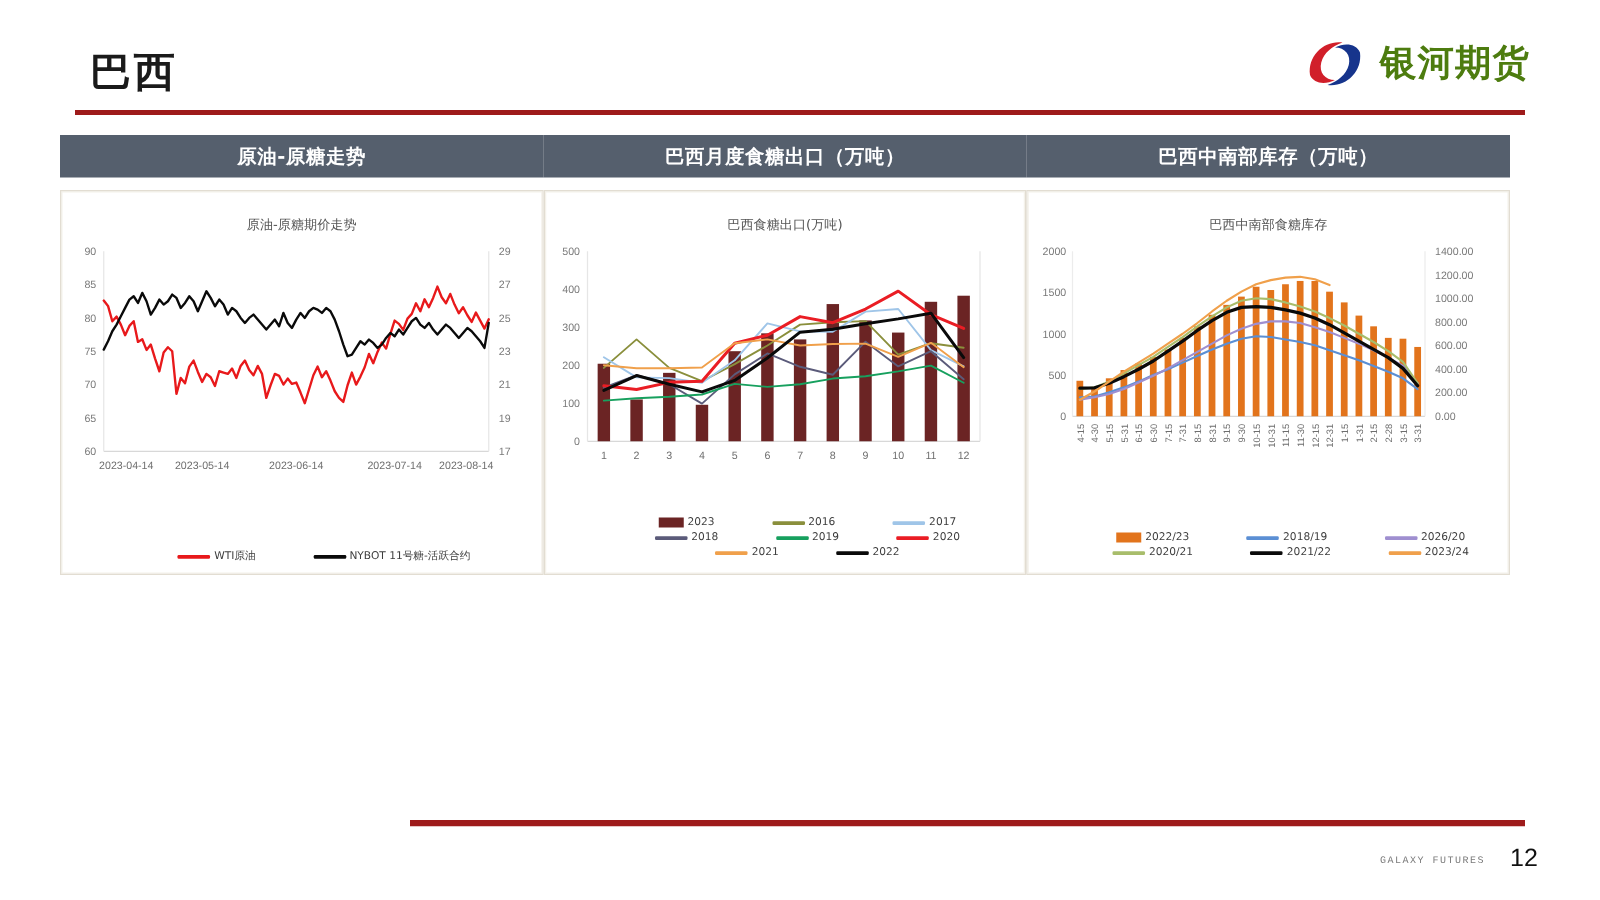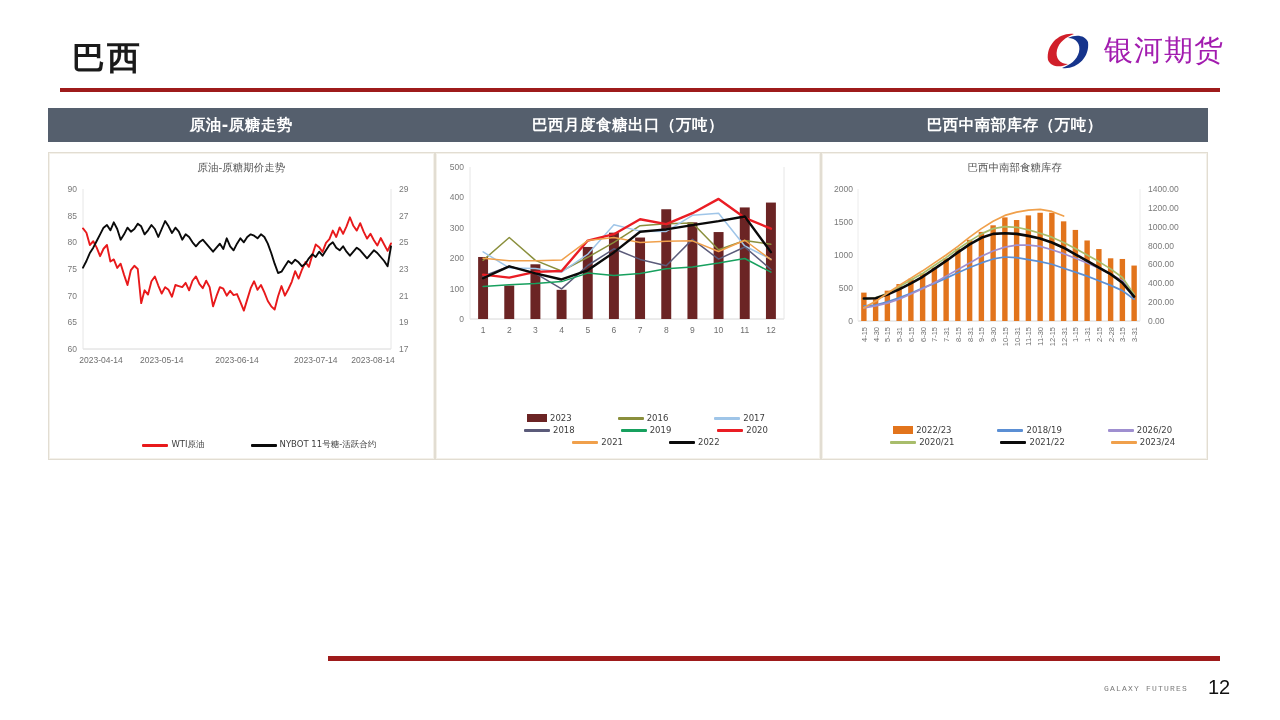--- a/index.html
+++ b/index.html
@@ -15,40 +15,40 @@
     position:absolute;left:72px;top:36px;
     font-size:33px;font-weight:bold;color:#1a1a1a;letter-spacing:2px;
     font-family:"DejaVu Sans","Liberation Sans",sans-serif;
   }
   .title-rule{
     position:absolute;left:60px;top:88px;width:1160px;height:4px;background:#9e1b1b;
   }
   .logo{position:absolute;right:56px;top:30px;display:flex;align-items:center;gap:12px;}
   .logo-mark{width:48px;height:42px;position:relative;}
   .logo-text{
-    font-size:29px;font-weight:normal;color:#a21caf;letter-spacing:1px;
+    font-size:29px;font-weight:bold;color:#4d7c0f;letter-spacing:1px;
     font-family:"DejaVu Sans","Liberation Sans",sans-serif;
   }
 
   
   .panels{position:absolute;left:48px;top:108px;width:1208px;display:flex;}
   .panel{width:calc((1208px - 48px)/3);}
   .panel-head{
     height:34px;background:#555f6d;color:#fff;
     display:flex;align-items:center;justify-content:center;
     font-size:15.5px;font-weight:bold;letter-spacing:.5px;
     font-family:"DejaVu Sans","Liberation Sans",sans-serif;
   }
   .panel-body{
     margin-top:10px;height:306px;background:#fff;
     border:1px solid #e2ddd2;box-shadow:0 0 0 1px #f4f1ea inset;
     position:relative;overflow:hidden;
   }
   .chart-title{
-    text-align:center;font-size:10.5px;color:#555;padding-top:8px;
+    text-align:center;font-size:10.5px;color:#555;padding-top:20px;
     font-family:"DejaVu Sans","Liberation Sans",sans-serif;
   }
   .plot{position:relative;margin:6px 0 0 0;height:196px;}
   .plot svg{display:block;}
 
   .tick{font-size:8.5px;fill:#7a7a7a;font-family:"Liberation Sans",sans-serif;}
   .tick-r{font-size:8.5px;fill:#7a7a7a;font-family:"Liberation Sans",sans-serif;}
   .xtick{font-size:8.5px;fill:#6e6e6e;font-family:"Liberation Sans",sans-serif;}
   .xtick-rot{font-size:7.5px;fill:#6e6e6e;font-family:"Liberation Sans",sans-serif;}
 
@@ -136,20 +136,21 @@
               <i class="swatch-line" style="background:#0a0a0a"></i>
               <span>NYBOT 11号糖-活跃合约</span>
             </span>
           </div>
       </div>
     </div>
 
     <div class="panel">
       <div class="panel-head">巴西月度食糖出口（万吨）</div>
       <div class="panel-body">
+        <div class="chart-title">巴西食糖出口(万吨)</div>
         <div class="plot">
           <svg id="chart2" width="376" height="200">
               <text x="28" y="163" class="tick" text-anchor="end">0</text>
               <text x="28" y="132.6" class="tick" text-anchor="end">100</text>
               <text x="28" y="102.2" class="tick" text-anchor="end">200</text>
               <text x="28" y="71.8" class="tick" text-anchor="end">300</text>
               <text x="28" y="41.400000000000006" class="tick" text-anchor="end">400</text>
               <text x="28" y="11" class="tick" text-anchor="end">500</text>
               <line x1="34" y1="160" x2="348" y2="160" stroke="#d8d8d8" stroke-width="1"></line>
               <line x1="34" y1="8" x2="34" y2="160" stroke="#e6e6e6" stroke-width="1"></line>

